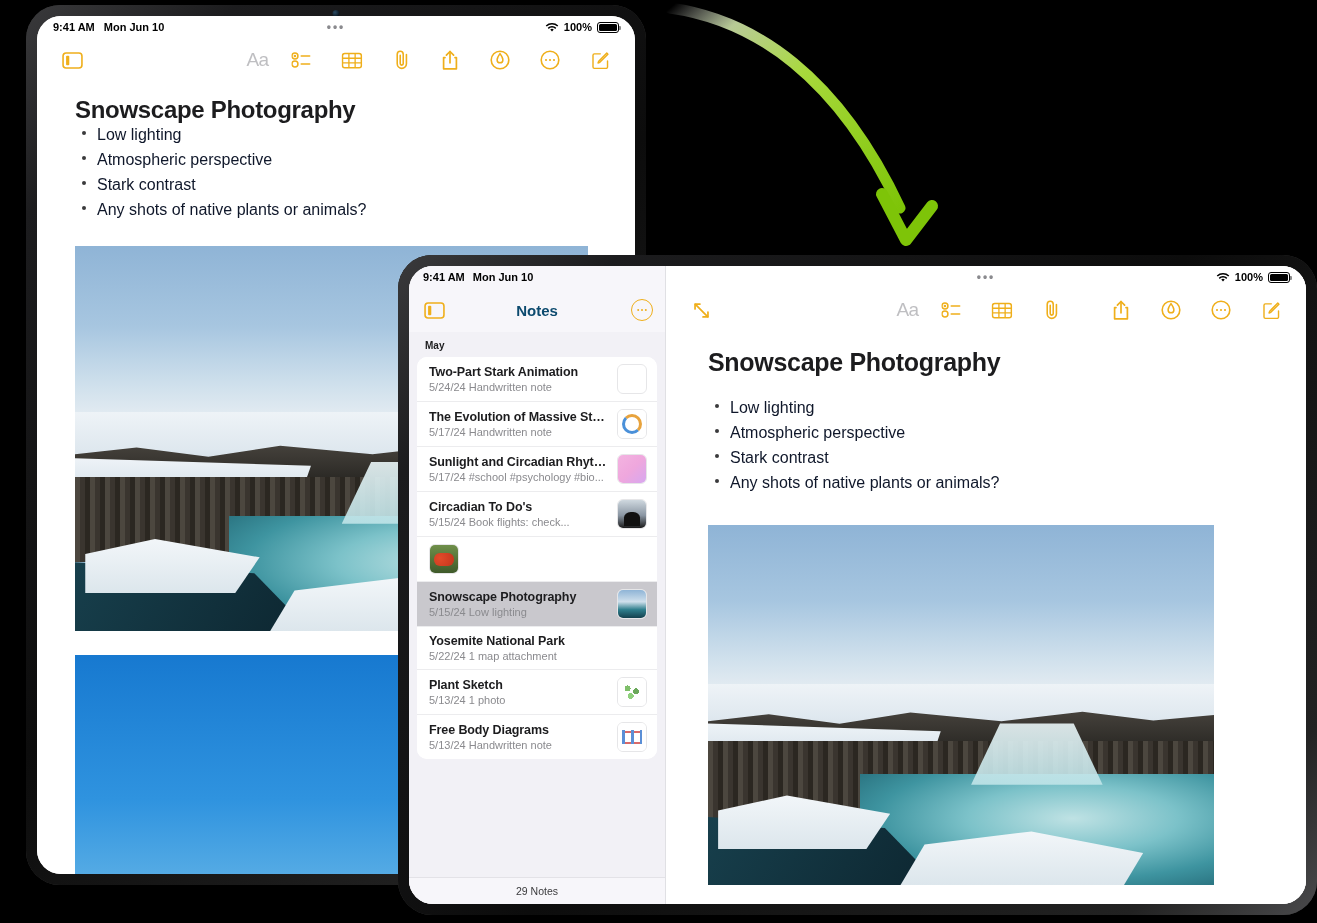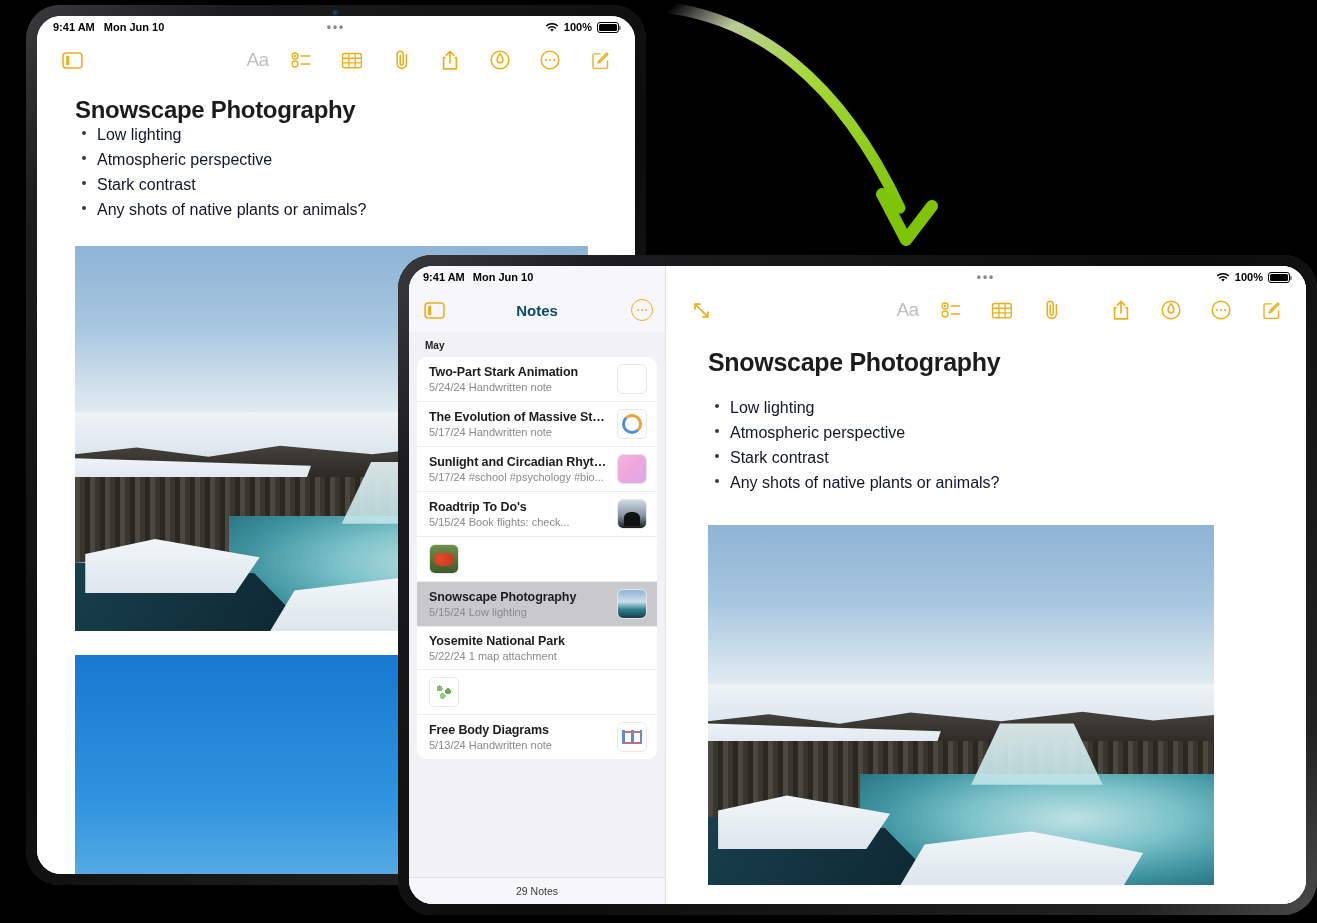--- a/index.html
+++ b/index.html
@@ -353,21 +353,21 @@
                   <div class="txt">
                     <div class="nt">Sunlight and Circadian Rhyth...</div>
                     <div class="nm">5/17/24  #school #psychology #bio...</div>
                   </div>
                   <div class="thumb">
                     <div class="th-sun"></div>
                   </div>
                 </div>
                 <div class="nrow">
                   <div class="txt">
-                    <div class="nt">Roadtrip To Do's</div>
+                    <div class="nt">Circadian To Do's</div>
                     <div class="nm">5/15/24  Book flights: check...</div>
                   </div>
                   <div class="thumb">
                     <div class="th-road"></div>
                   </div>
                 </div>
                 <div class="nrow">
                   <div class="thumb">
                     <div class="th-picnic"></div>
                   </div>
@@ -381,20 +381,24 @@
                     <div class="th-snow"></div>
                   </div>
                 </div>
                 <div class="nrow">
                   <div class="txt">
                     <div class="nt">Yosemite National Park</div>
                     <div class="nm">5/22/24  1 map attachment</div>
                   </div>
                 </div>
                 <div class="nrow">
+                  <div class="txt">
+                    <div class="nt">Plant Sketch</div>
+                    <div class="nm">5/13/24  1 photo</div>
+                  </div>
                   <div class="thumb">
                     <div class="th-plant"></div>
                   </div>
                 </div>
                 <div class="nrow">
                   <div class="txt">
                     <div class="nt">Free Body Diagrams</div>
                     <div class="nm">5/13/24  Handwritten note</div>
                   </div>
                   <div class="thumb">

